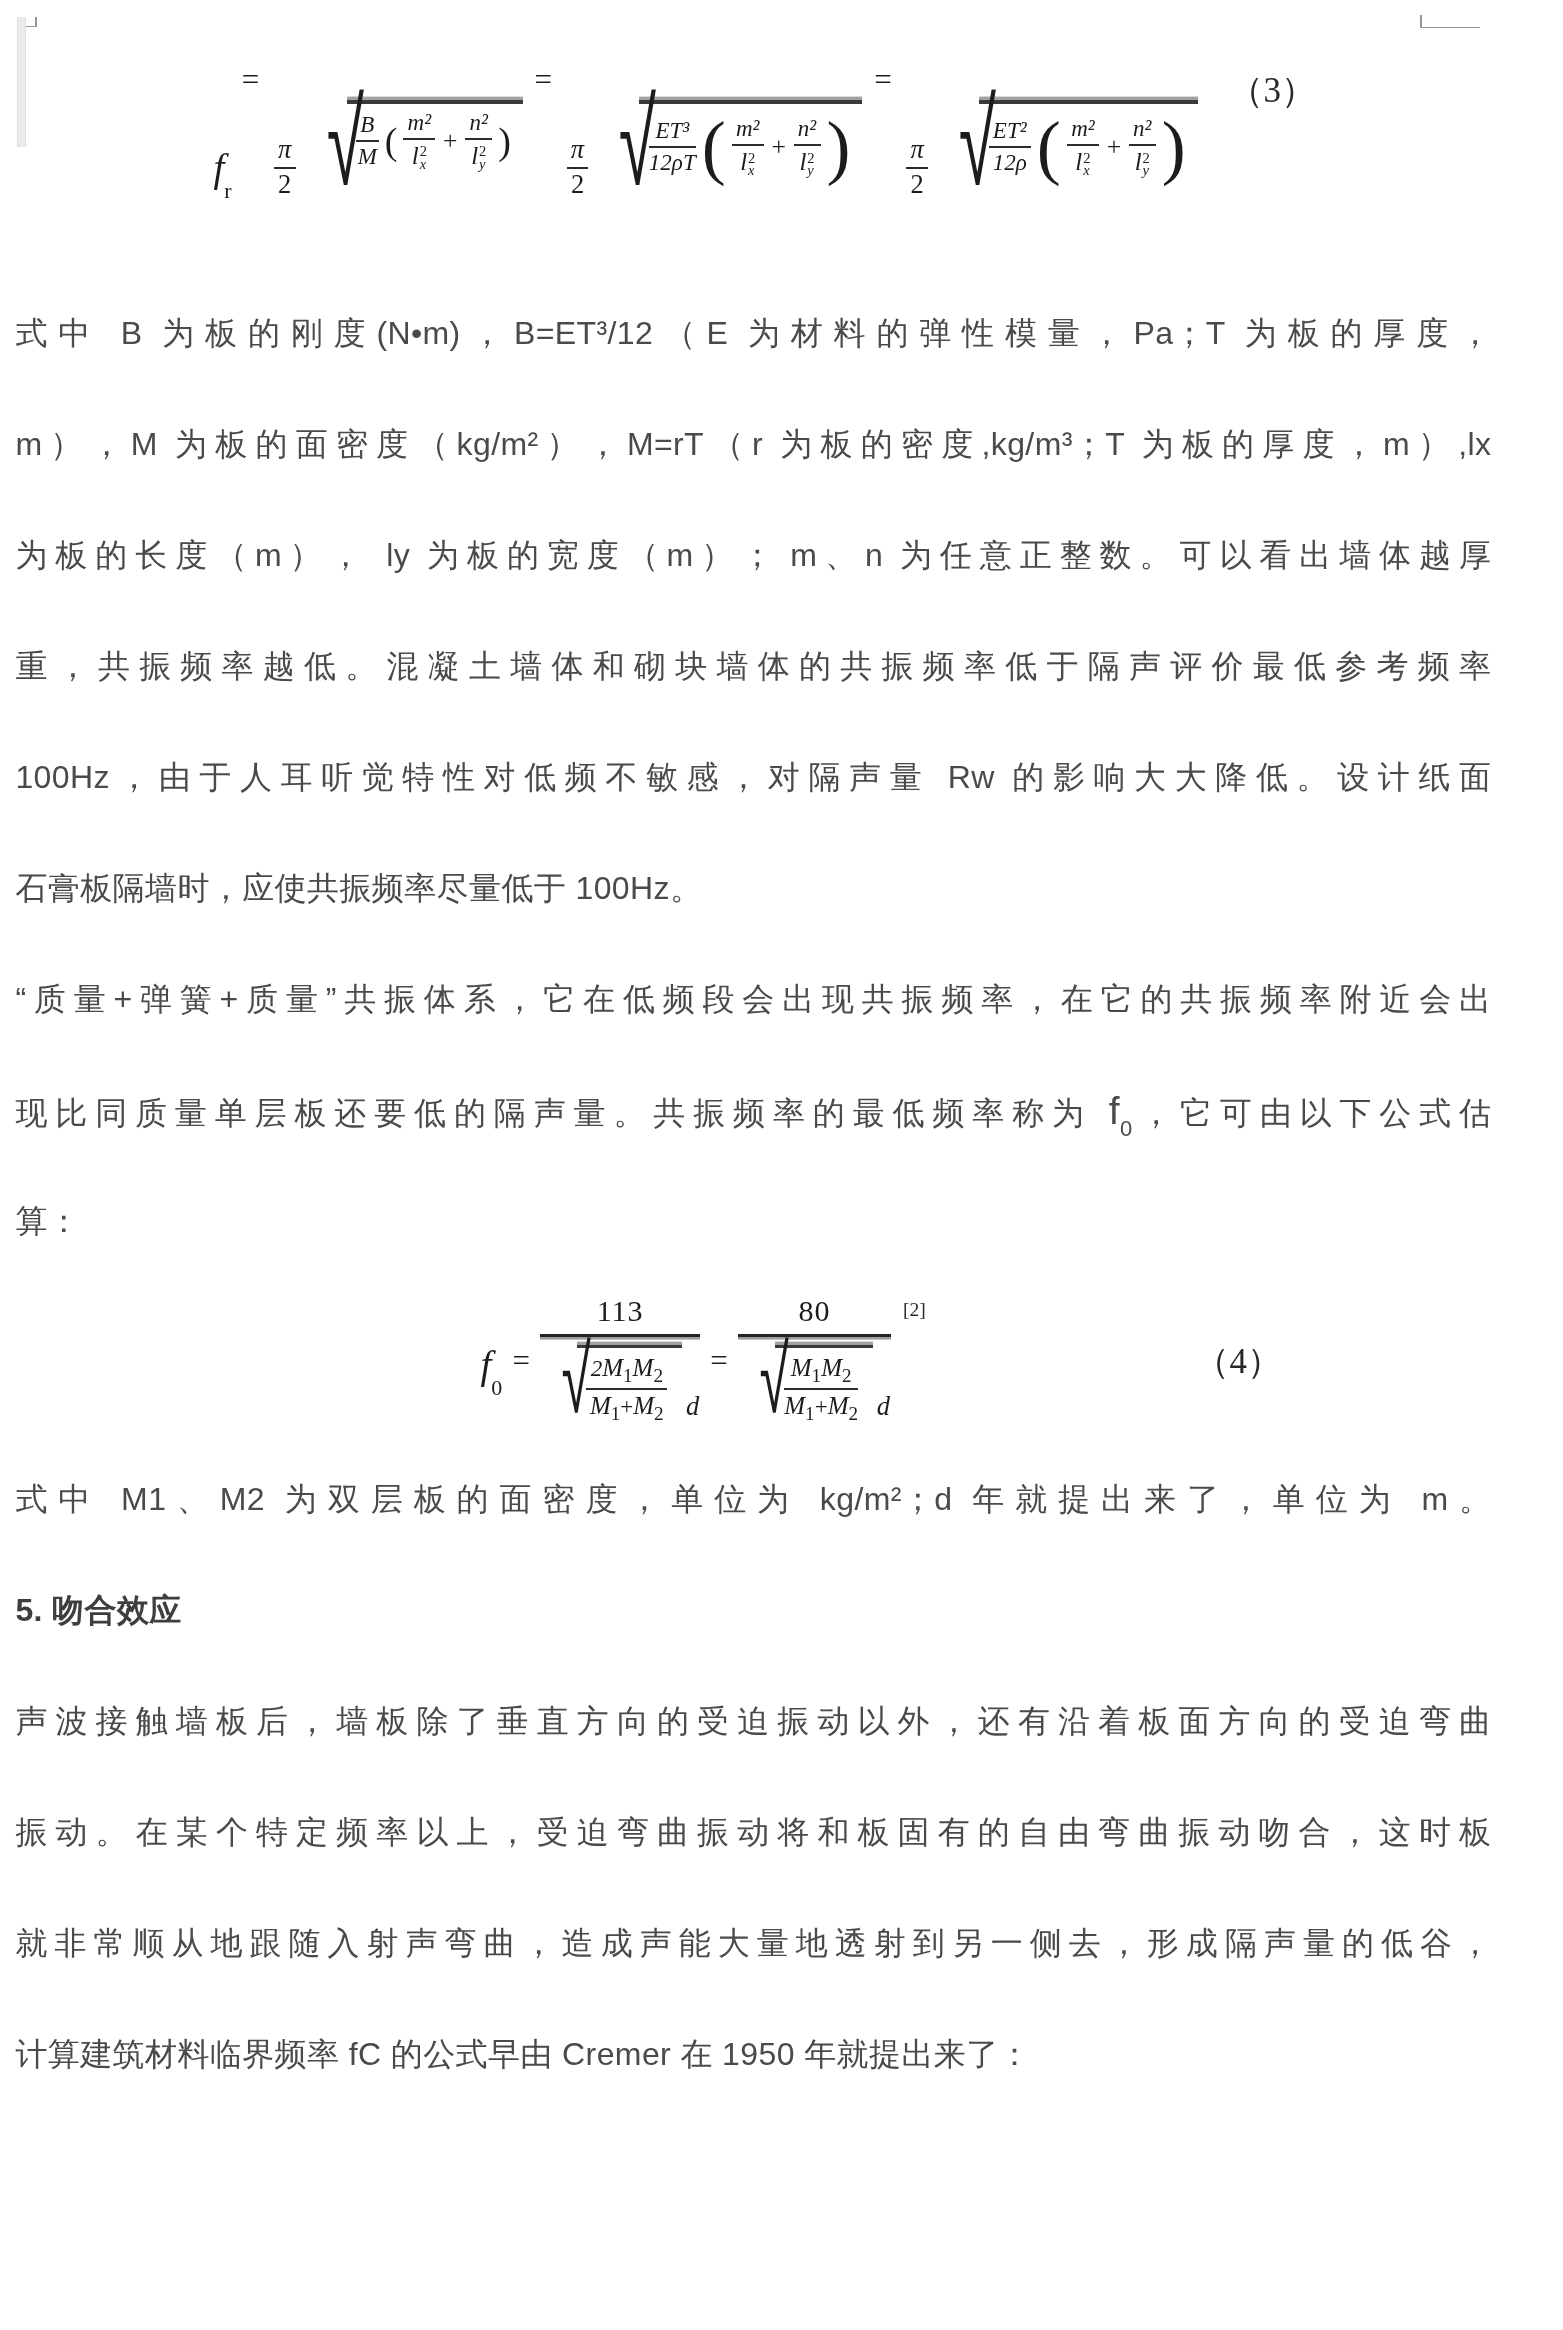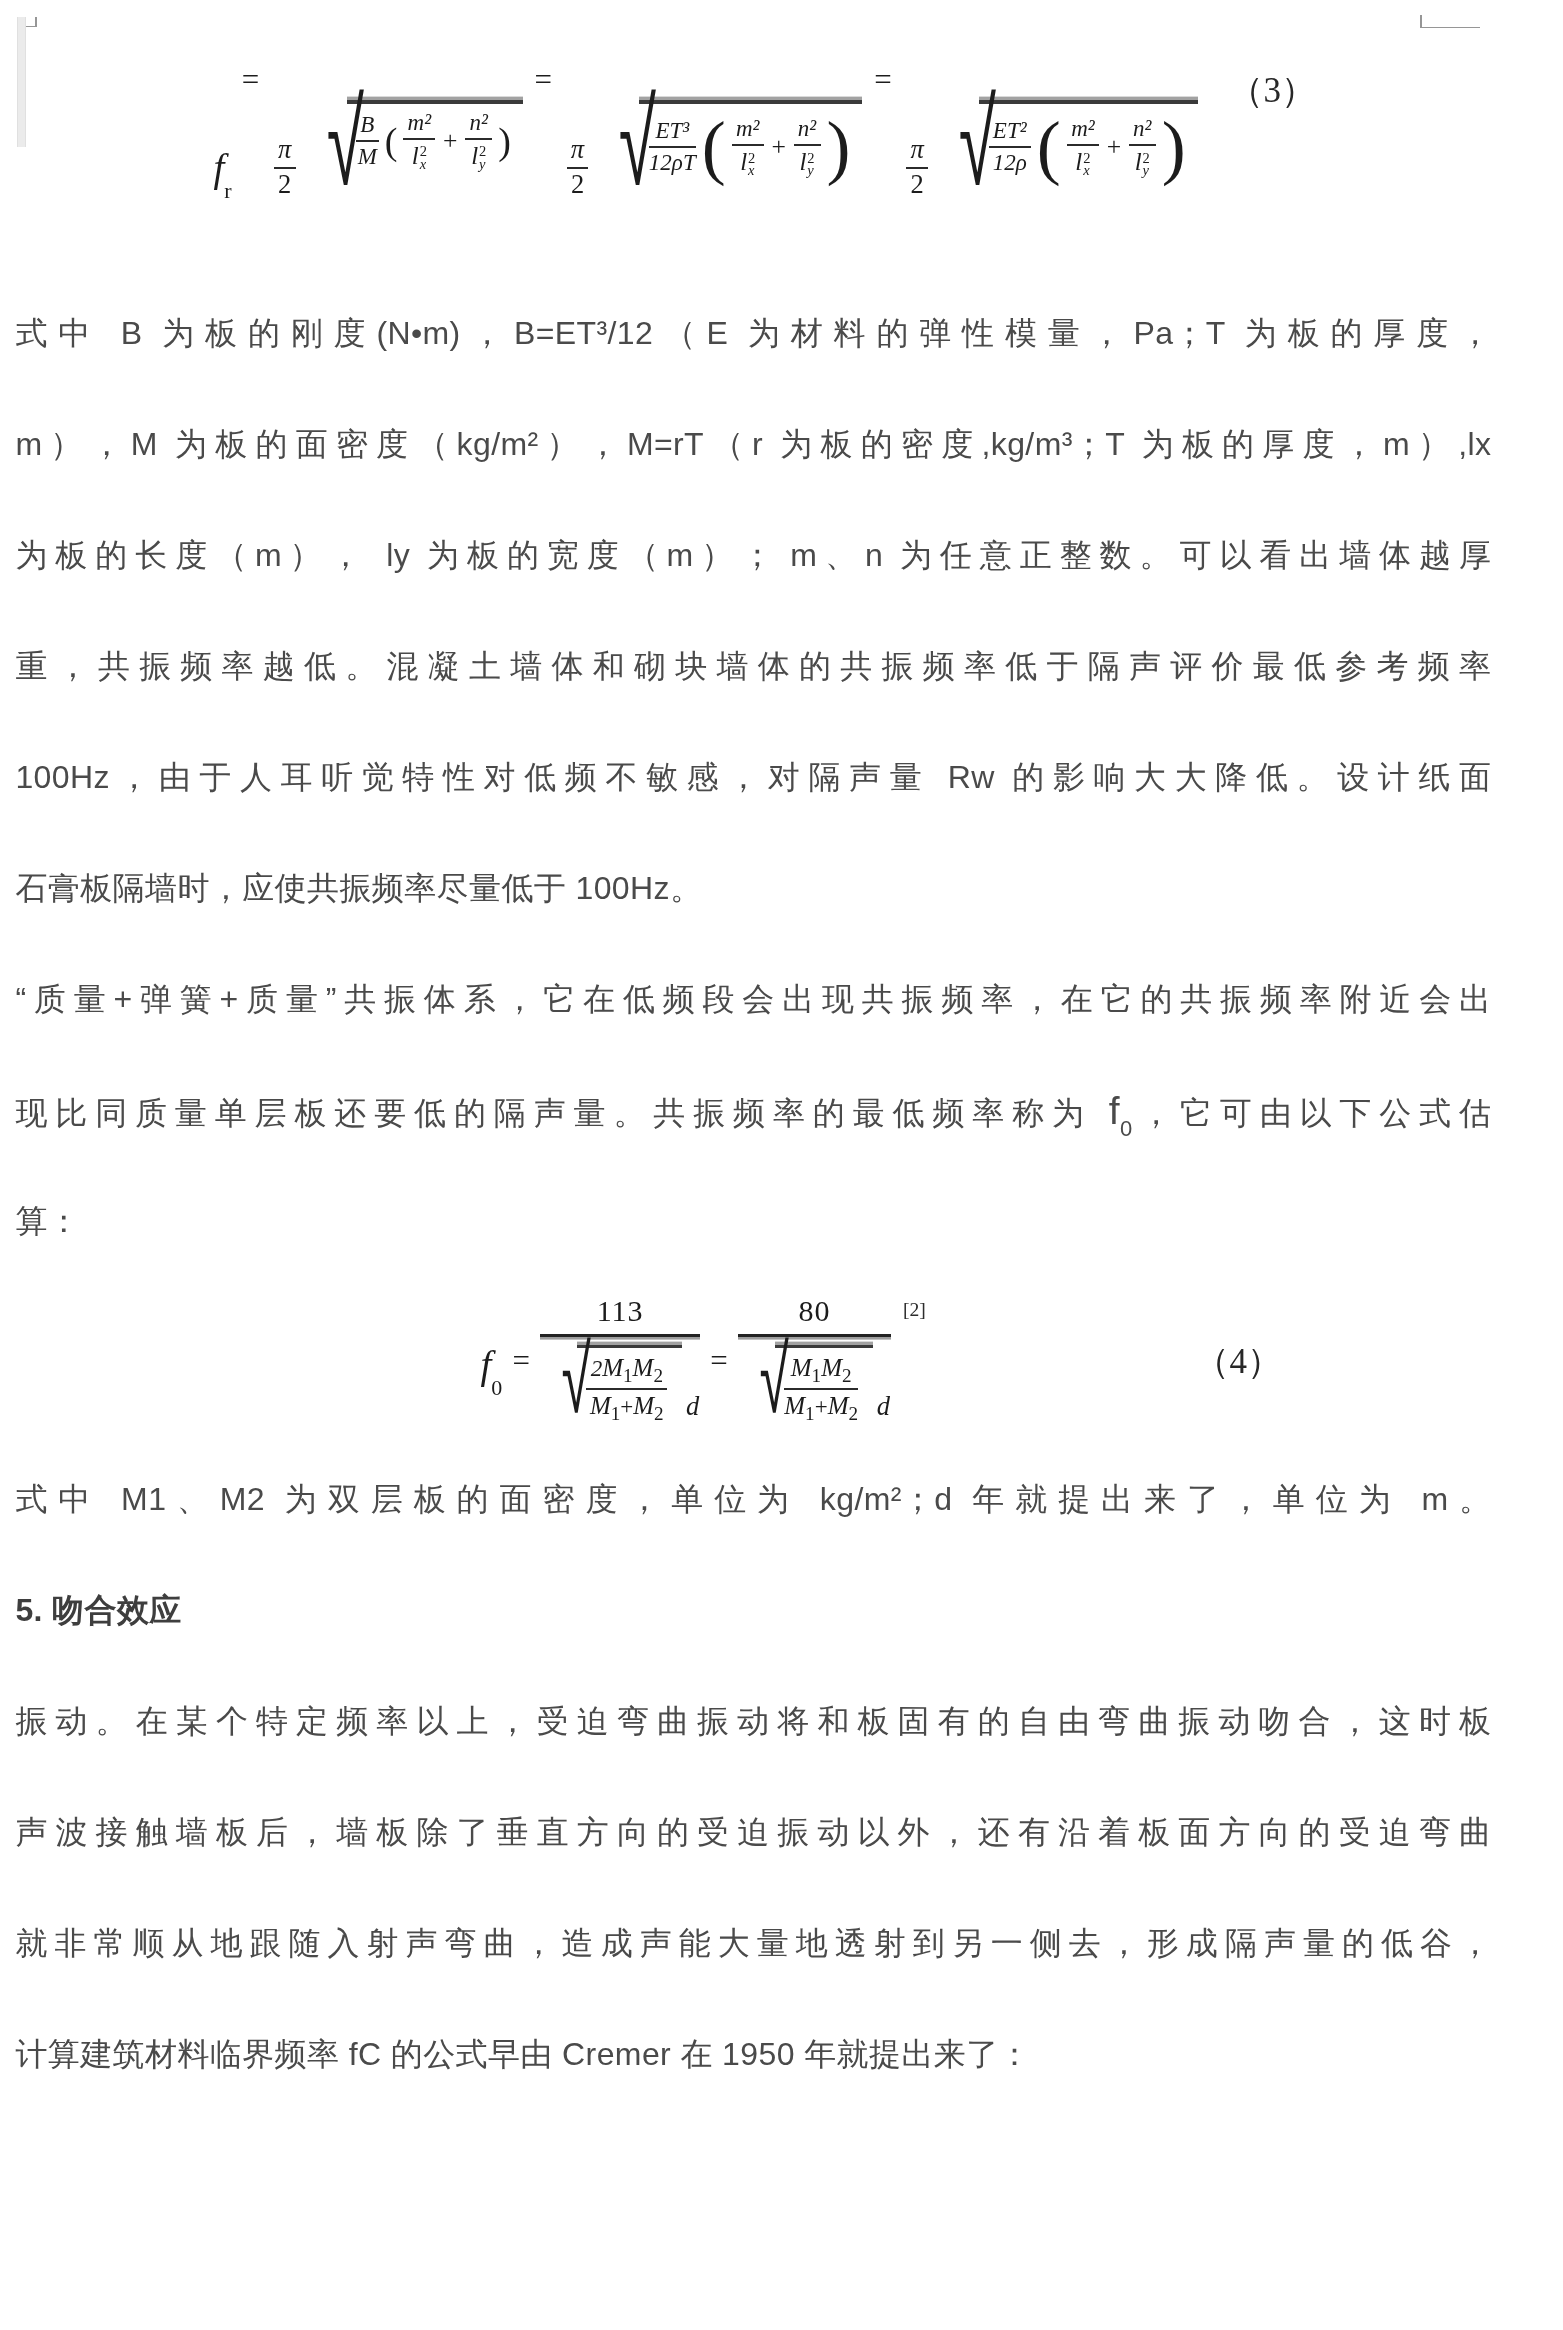--- a/index.html
+++ b/index.html
@@ -232,20 +232,20 @@
         </span>
       </span>
       <span class="cite">[2]</span>
       <span class="eqlabel">（4）</span>
     </section>
 
     <div class="line just">式中 M1、M2 为双层板的面密度，单位为 kg/m²；d 年就提出来了，单位为 m。</div>
 
     <div class="line heading">5. 吻合效应</div>
 
+    <div class="line just">声波接触墙板后，墙板除了垂直方向的受迫振动以外，还有沿着板面方向的受迫弯曲</div>
     <div class="line just">振动。在某个特定频率以上，受迫弯曲振动将和板固有的自由弯曲振动吻合，这时板</div>
-    <div class="line just">声波接触墙板后，墙板除了垂直方向的受迫振动以外，还有沿着板面方向的受迫弯曲</div>
     <div class="line just">就非常顺从地跟随入射声弯曲，造成声能大量地透射到另一侧去，形成隔声量的低谷，</div>
     <div class="line">计算建筑材料临界频率 fC 的公式早由 Cremer 在 1950 年就提出来了：</div>
 
   </div>
 </div>
 
 
 </body></html>

